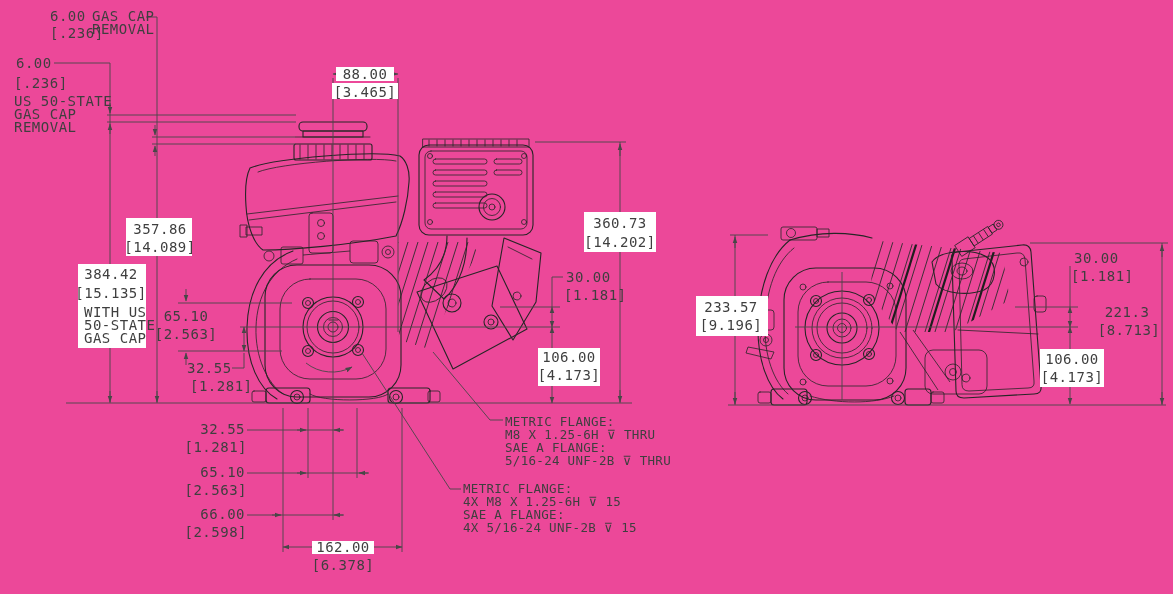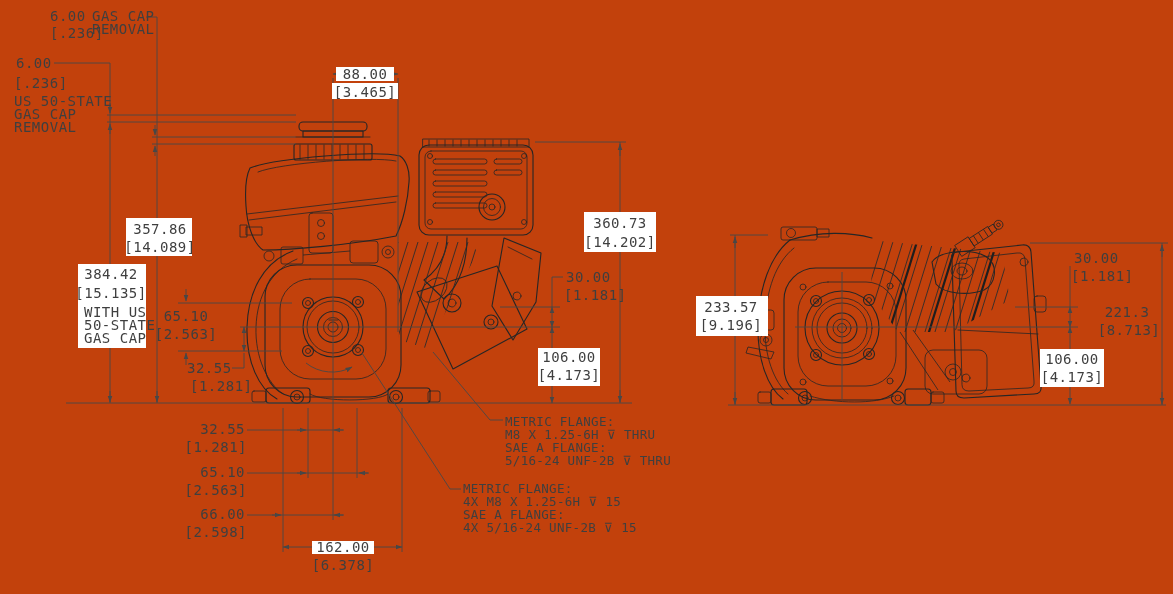--- a/index.html
+++ b/index.html
@@ -1,16 +1,16 @@
 <!DOCTYPE html>
 <html><head>
 <meta charset="utf-8">
 <style>
   html,body{margin:0;padding:0;background:#ffffff;}
-  .canvas{position:relative;width:1173px;height:594px;background:#c2410c;overflow:hidden;}
+  .canvas{position:relative;width:1173px;height:594px;background:#ec4899;overflow:hidden;}
   svg{display:block;}
   .dimtext{font-family:"DejaVu Sans Mono",monospace;font-size:14px;fill:#3f3f3f;letter-spacing:.5px;}
   .notetext{font-family:"DejaVu Sans Mono",monospace;font-size:12.5px;fill:#3f3f3f;letter-spacing:.3px;}
   .art{stroke:#262626;fill:none;stroke-width:1.1;stroke-linejoin:round;stroke-linecap:round;}
   .art2{stroke:#262626;fill:none;stroke-width:.8;stroke-linejoin:round;}
   .dim{stroke:#474747;fill:none;stroke-width:.9;}
   .bg{fill:#ffffff;stroke:none;}
   .mid{text-anchor:middle;}
   .end{text-anchor:end;}
 </style>

